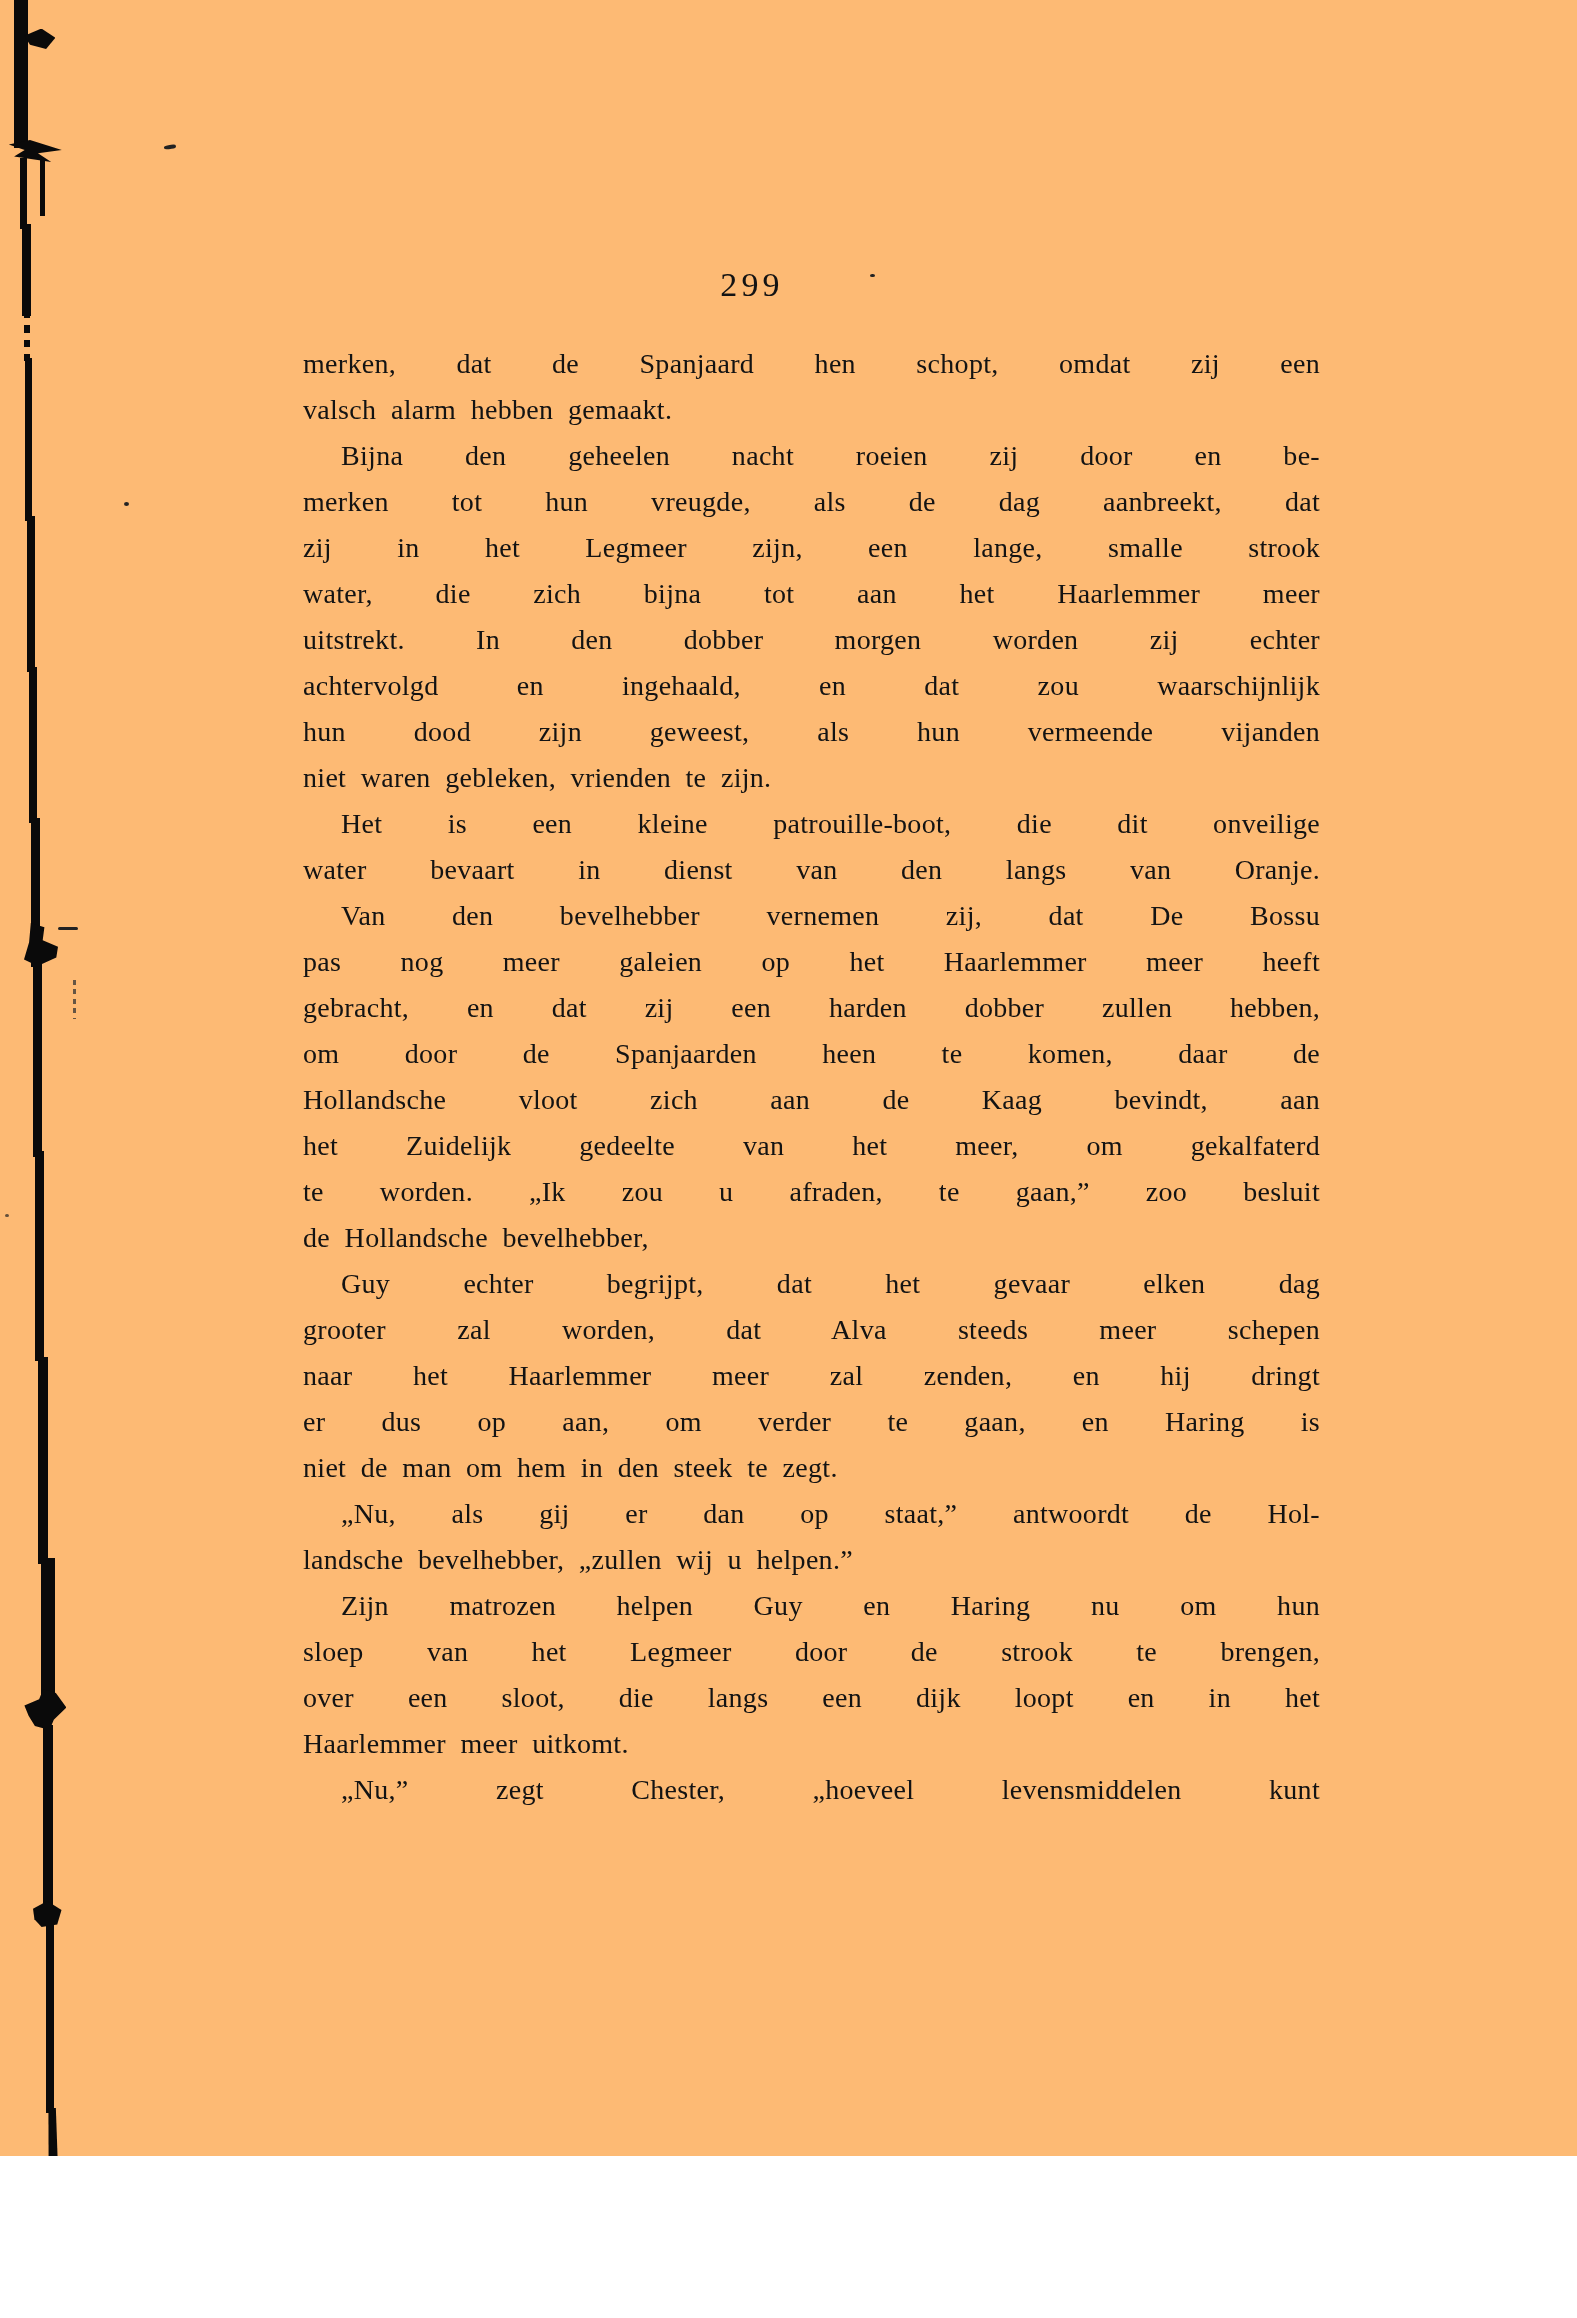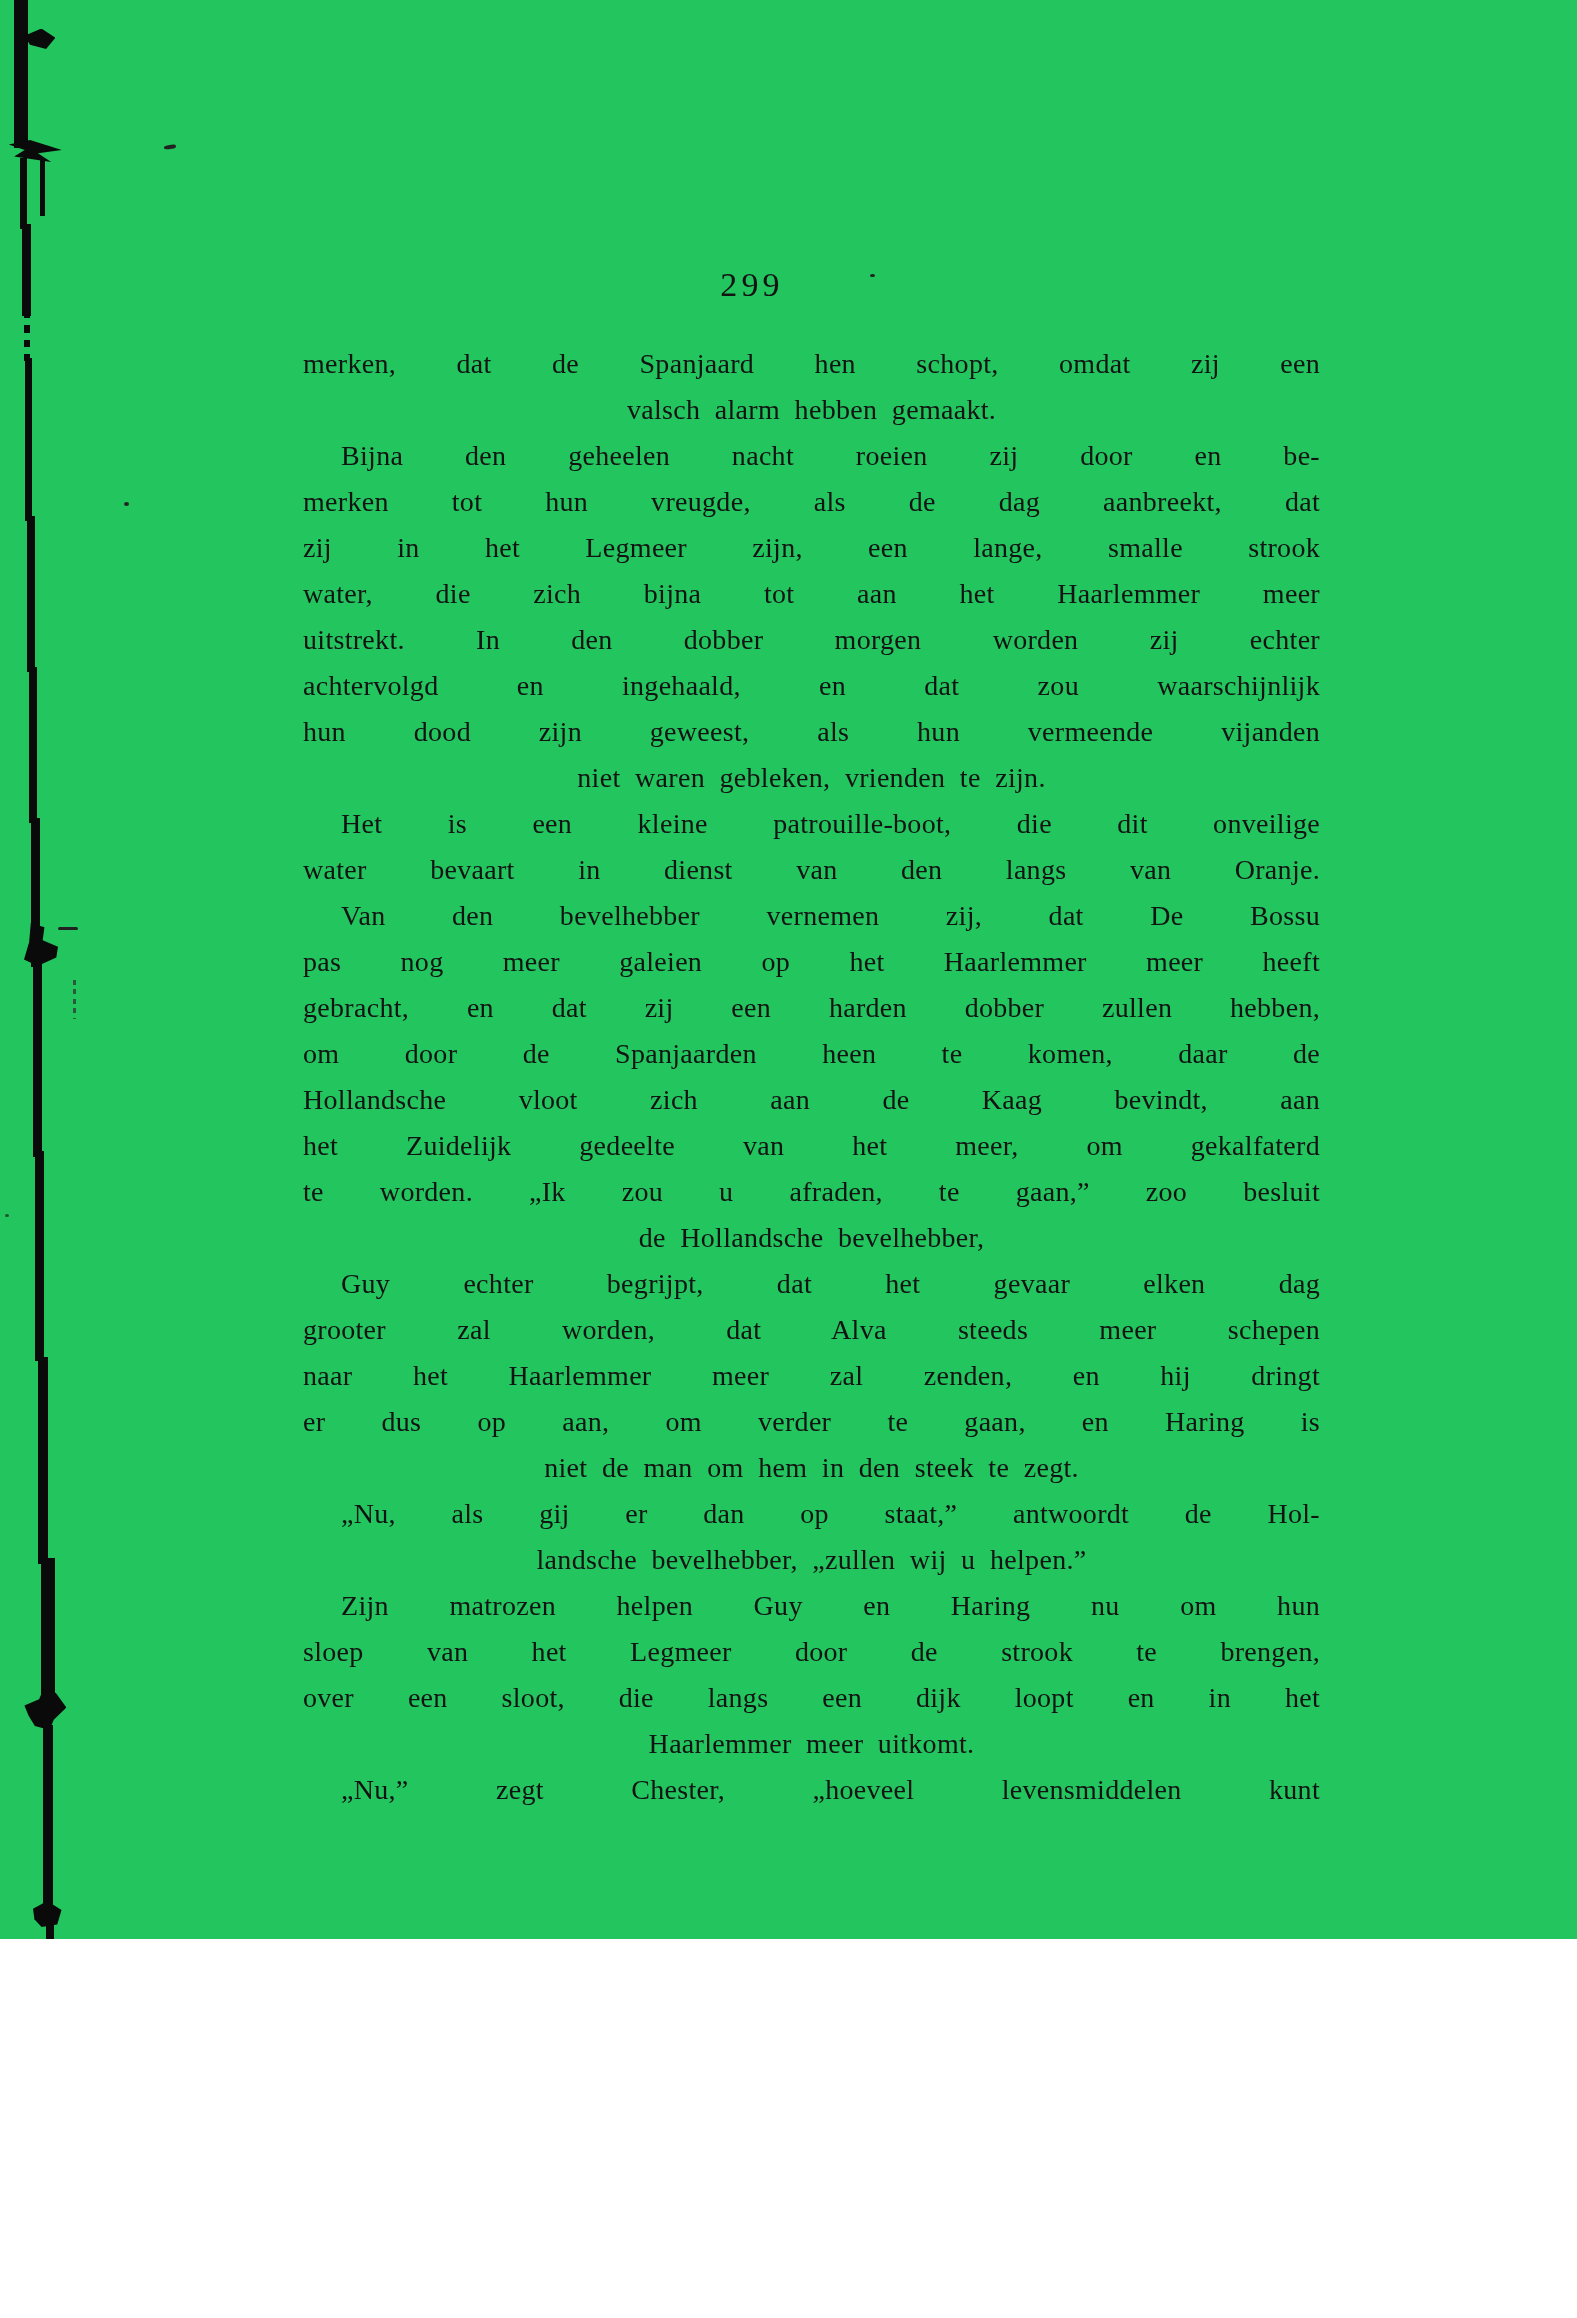--- a/index.html
+++ b/index.html
@@ -1,29 +1,29 @@
 <!DOCTYPE html>
 <html style="font-size:11px"><head>
 <meta charset="utf-8">
 <style>
   html,body{margin:0;padding:0;}
   .page{
-    position:relative;width:1578px;height:1939px;background:#22c55e;
+    position:relative;width:1578px;height:2156px;background:#fdba74;
     font-family:"Liberation Serif","DejaVu Serif",serif;color:#131313;
     overflow:hidden;
   }
   .pagenum{
     position:absolute;top:266px;left:302px;width:900px;
     text-align:center;font-size:34px;letter-spacing:4.1px;
   }
   .textblock{
     position:absolute;top:341px;left:303px;width:1017px;
     font-size:28px;line-height:46px;letter-spacing:0.3px;word-spacing:0.26em;
   }
-  .ln{height:46px;overflow:hidden;text-align:center;}
+  .ln{height:46px;overflow:hidden;}
   .j{text-align:justify;text-align-last:justify;}
   .j::after{content:"";display:inline-block;width:100%;height:0;}
   .ind{text-indent:38px;}
 
   
   .b{position:absolute;background:#0a0a0a;}
   .b1{left:14.3px;top:0;width:13.6px;height:148px;}
   .b2{left:24.4px;top:28.5px;width:31px;height:20.4px;clip-path:polygon(0 35%,55% 0,100% 45%,70% 100%,18% 80%);}
   .b3{left:8.8px;top:140px;width:53px;height:22px;clip-path:polygon(0 20%,40% 0,100% 45%,55% 60%,80% 100%,10% 75%,30% 45%);}
   .b4{left:19.7px;top:158px;width:7.5px;height:71px;}

